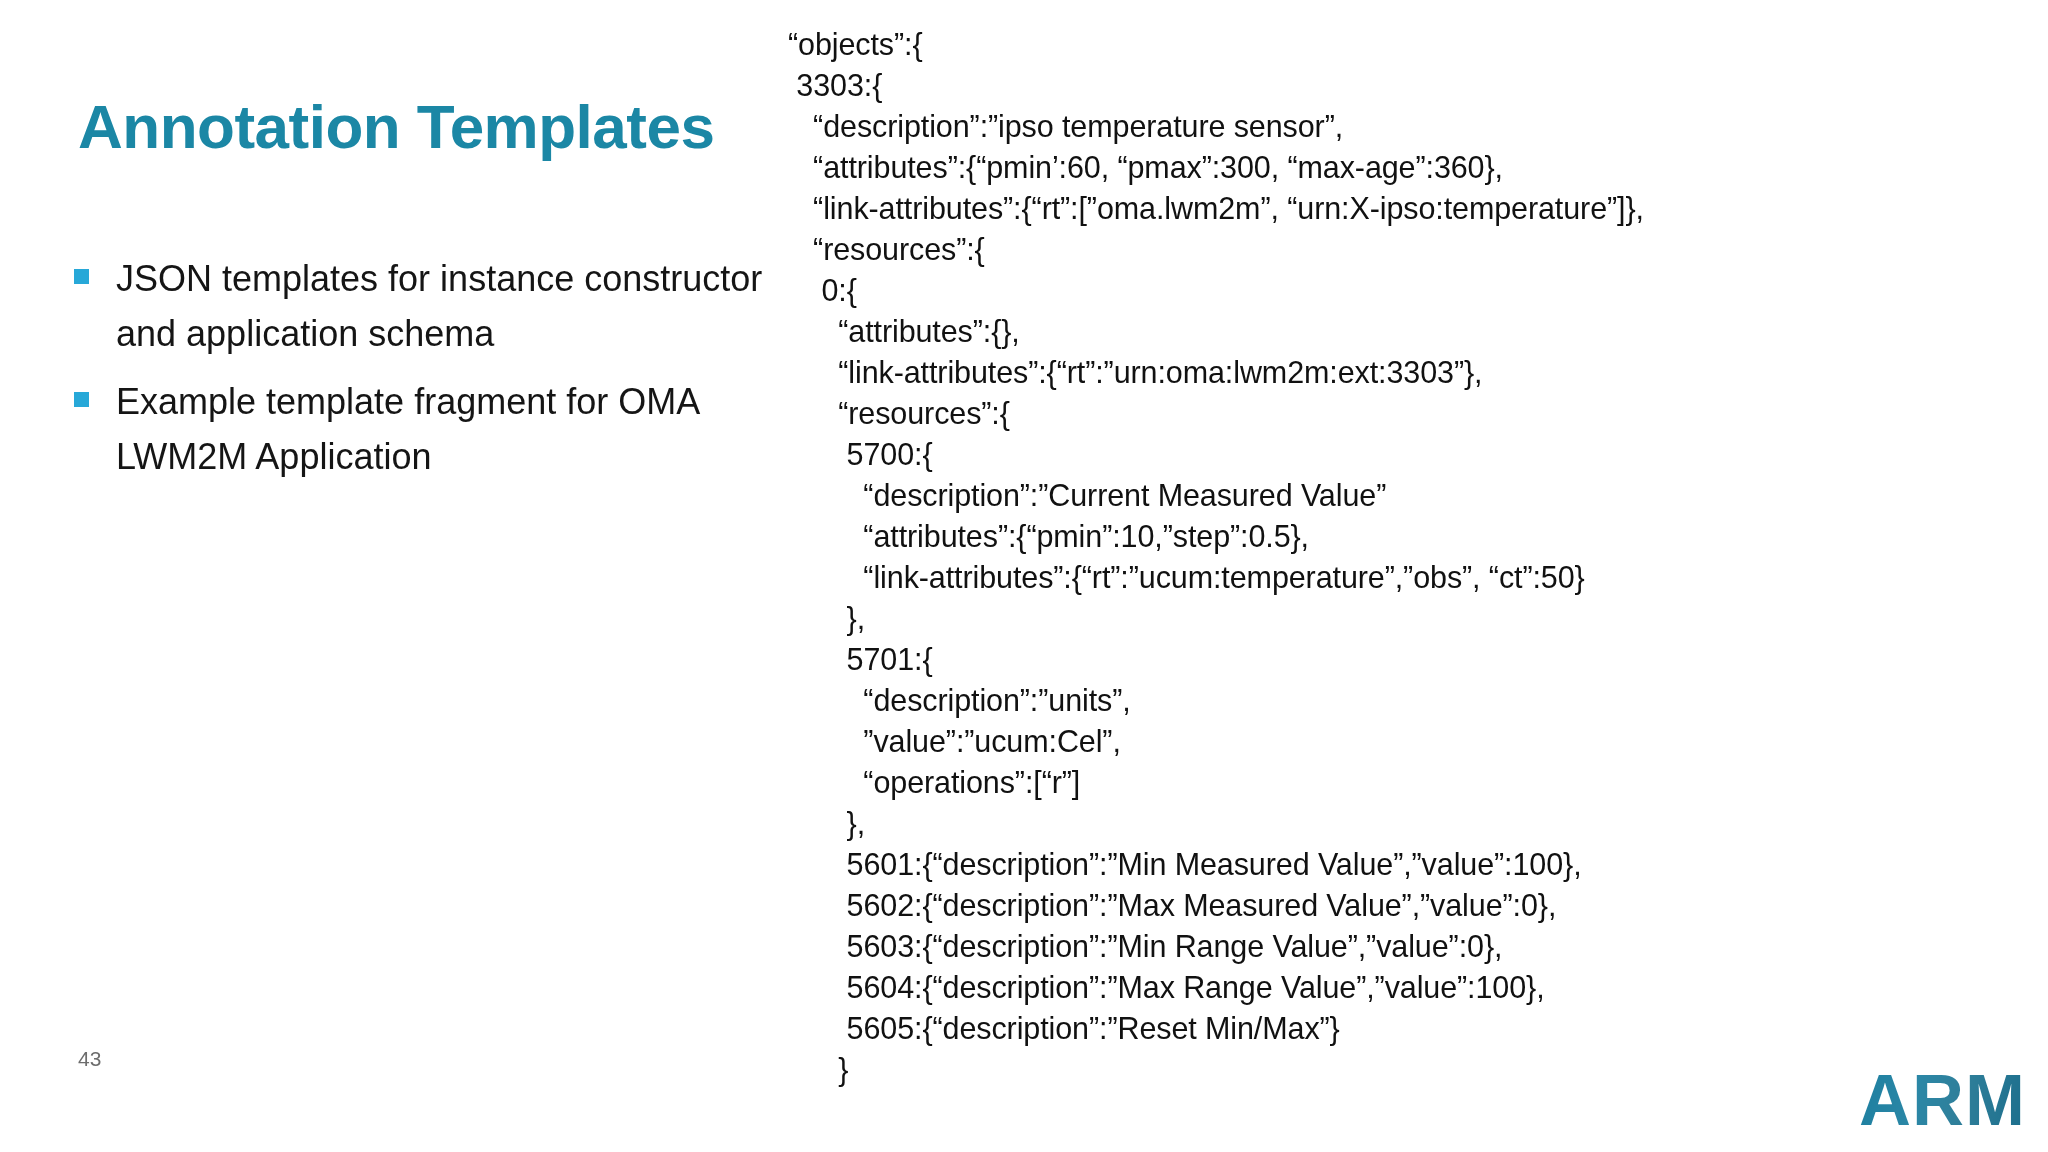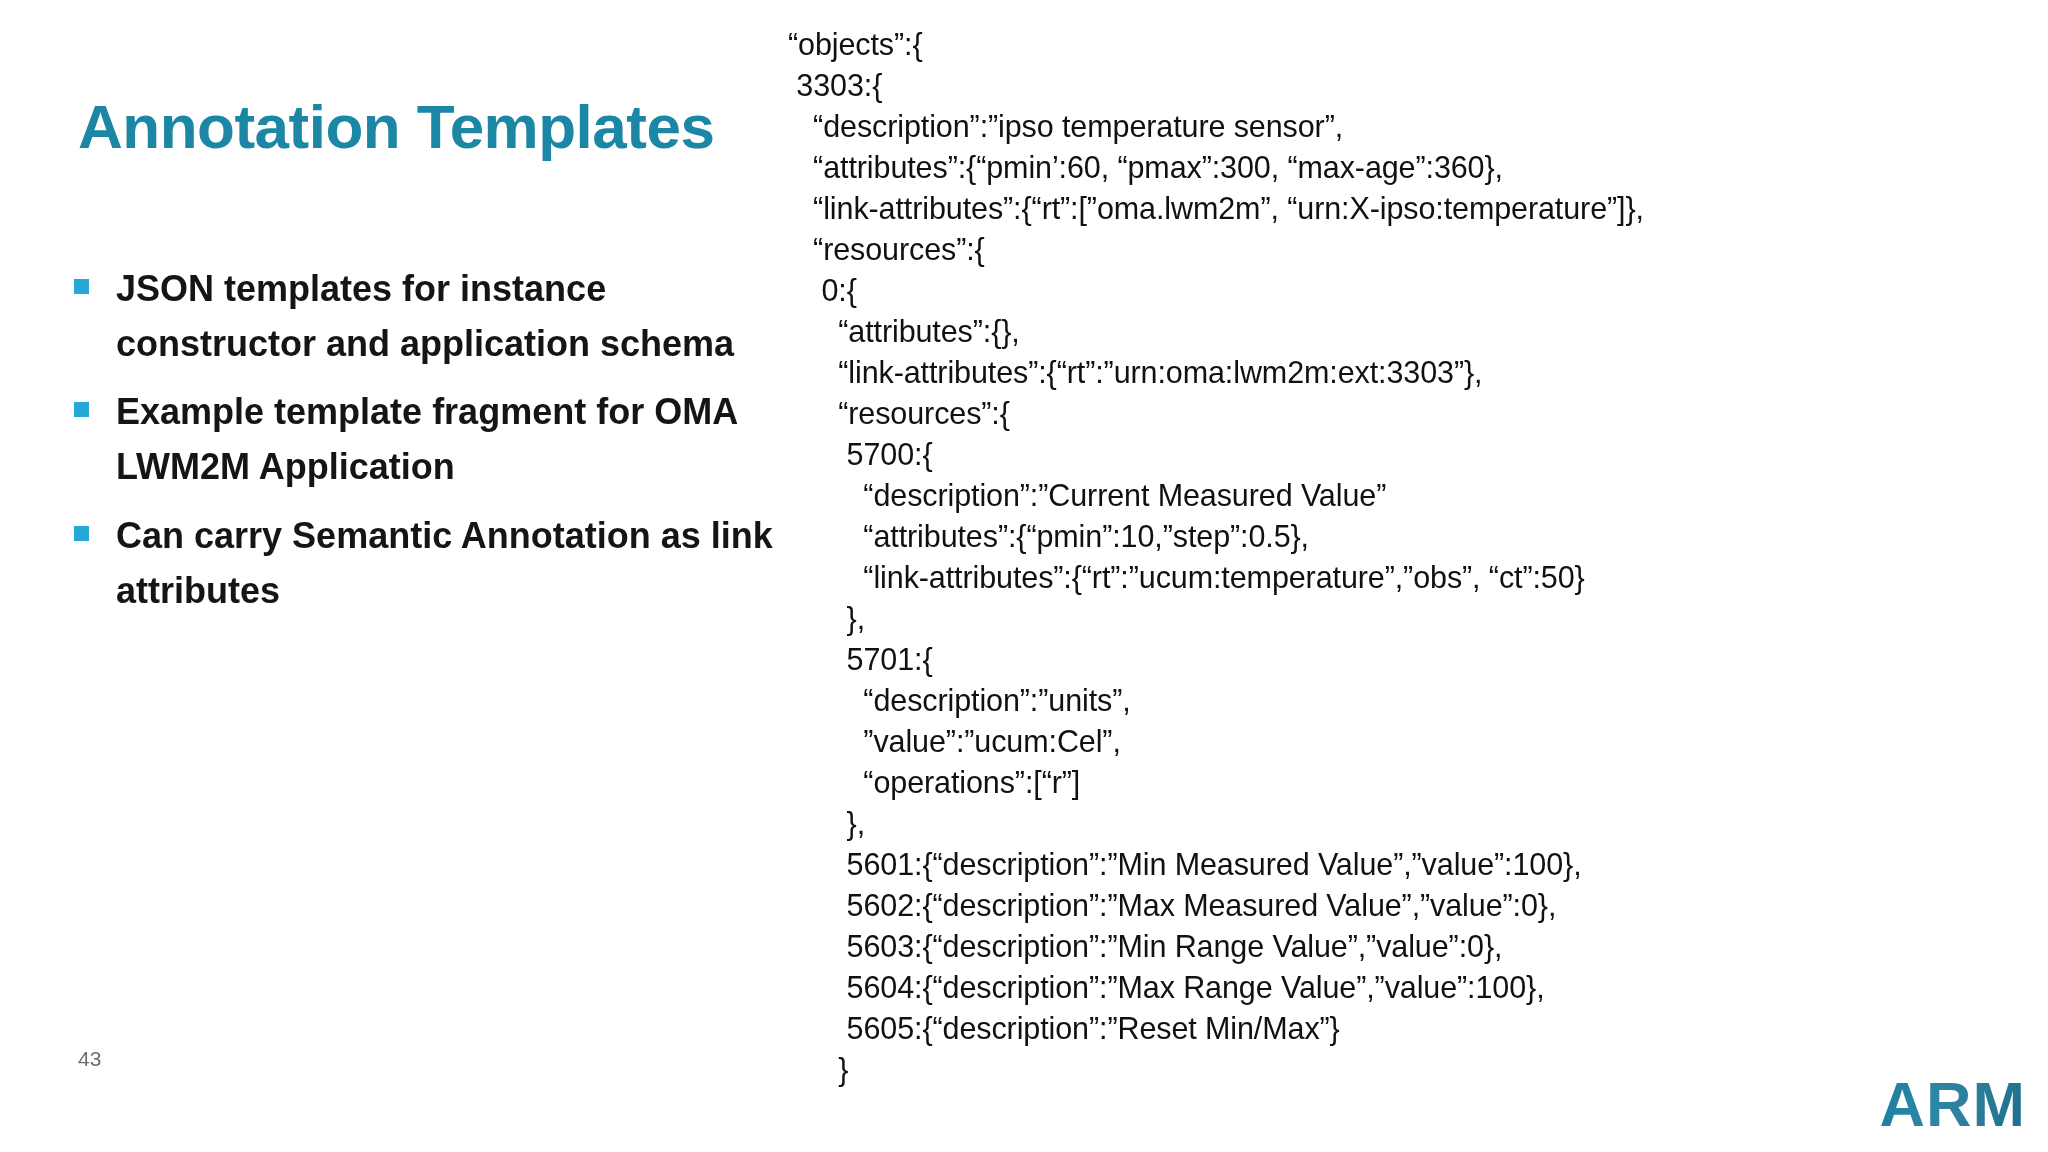--- a/index.html
+++ b/index.html
@@ -27,23 +27,22 @@
     line-height: 1.08;
     color: #1b87a5;
     letter-spacing: -0.5px;
     white-space: nowrap;
   }
 
   
   .bullets {
     position: absolute;
     left: 74px;
-    top: 262px;
+    top: 252px;
     width: 720px;
-    font-weight: bold;
   }
   .bullet-row {
     display: flex;
     align-items: flex-start;
     margin-bottom: 14px;
   }
   .bullet-marker {
     flex: 0 0 auto;
     width: 15px;
     height: 15px;
@@ -80,21 +79,21 @@
     top: 1047px;
     font-size: 21px;
     color: #6d6d6d;
   }
 
   
   .arm-logo {
     position: absolute;
     right: 22px;
     bottom: 16px;
-    font-size: 63px;
+    font-size: 72px;
     font-weight: bold;
     letter-spacing: 1px;
     background: linear-gradient(100deg, #1d7fa0 0%, #2b87a6 35%, #2f7f9a 60%, #1c6e8c 100%);
     -webkit-background-clip: text;
     background-clip: text;
     color: transparent;
     line-height: 1;
     margin-left: 19px;
   }
 </style>
@@ -111,24 +110,20 @@
       <span class="bullet-marker"></span>
       <span class="bullet-text">JSON templates for instance constructor and application schema</span>
     </div>
 
 
     <div class="bullet-row">
       <span class="bullet-marker"></span>
       <span class="bullet-text">Example template fragment for OMA LWM2M Application</span>
     </div>
 
-    <div class="bullet-row">
-      <span class="bullet-marker"></span>
-      <span class="bullet-text">Can carry Semantic Annotation as link attributes</span>
-    </div>
 
   </div>
 
   <div class="code-block">
     <div class="code-line">“objects”:{</div>
     <div class="code-line"> 3303:{</div>
     <div class="code-line">   “description”:”ipso temperature sensor”,</div>
     <div class="code-line">   “attributes”:{“pmin’:60, “pmax”:300, “max-age”:360},</div>
     <div class="code-line">   “link-attributes”:{“rt”:[”oma.lwm2m”, “urn:X-ipso:temperature”]},</div>
     <div class="code-line">   “resources”:{</div>

